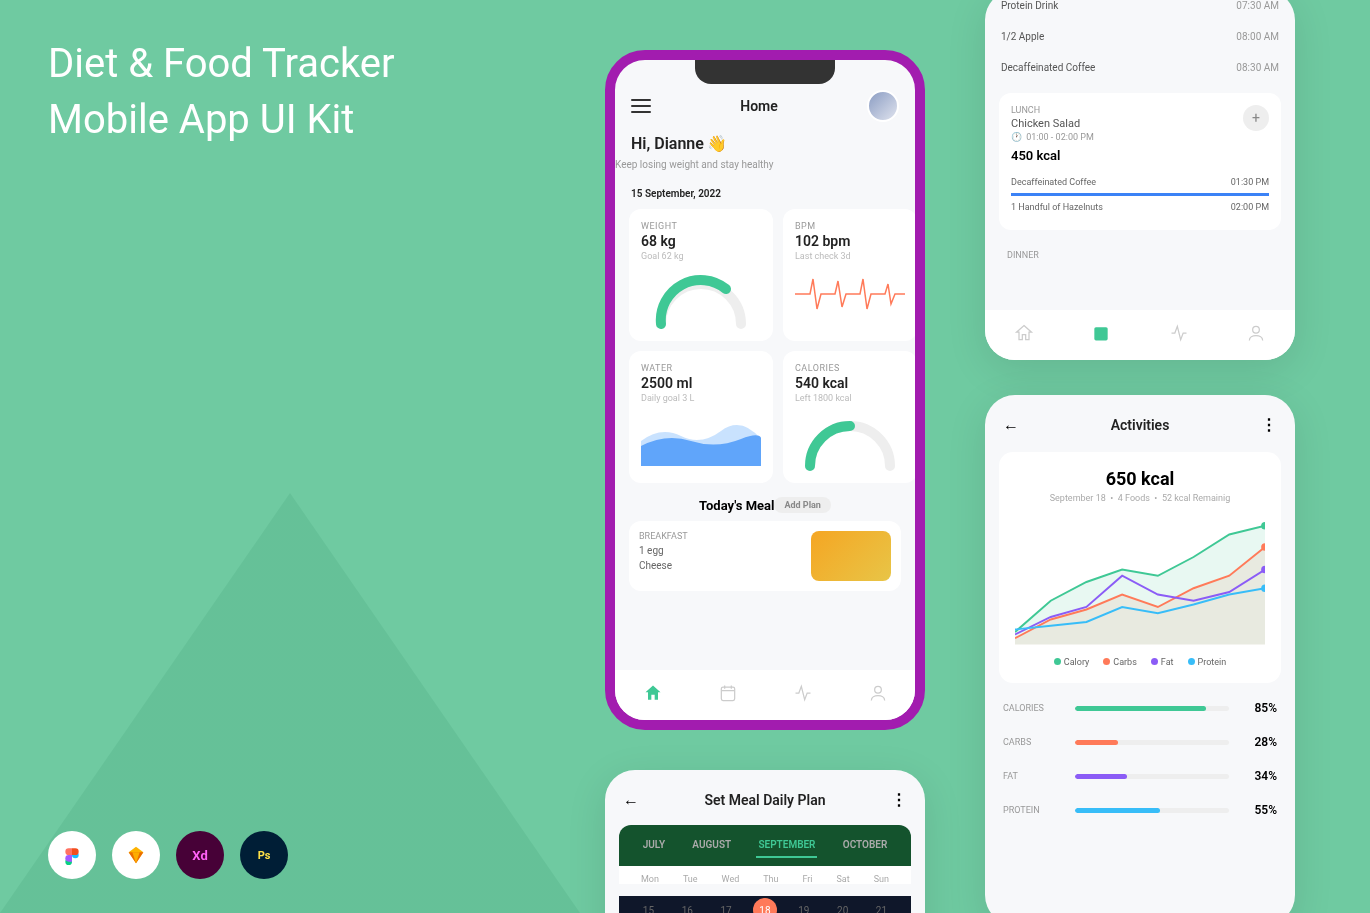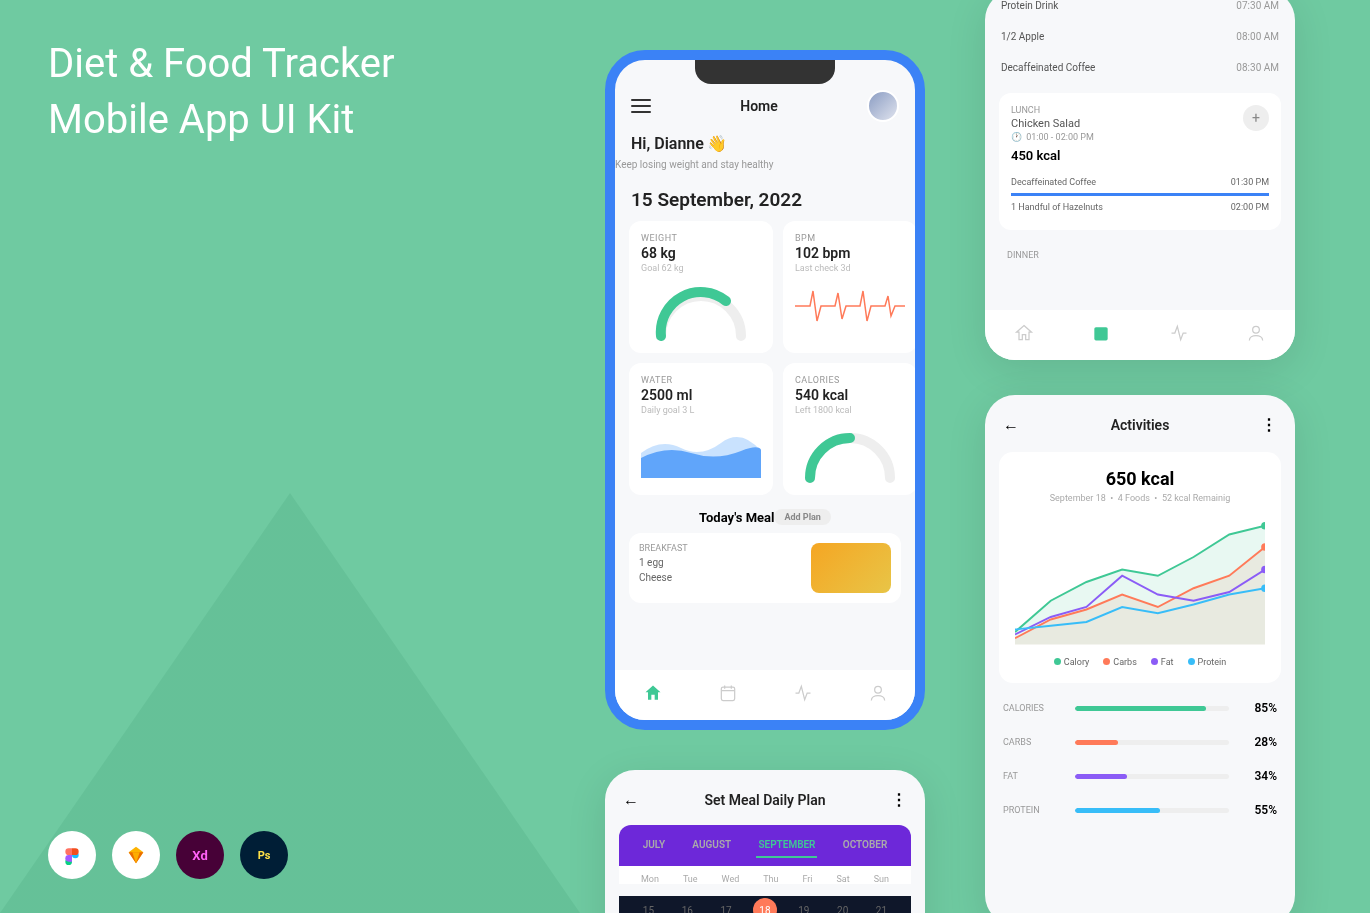--- a/index.html
+++ b/index.html
@@ -1,35 +1,35 @@
 <!DOCTYPE html>
 <html><head>
 <meta charset="utf-8">
 <style>
 * { margin: 0; padding: 0; box-sizing: border-box; font-family: -apple-system, BlinkMacSystemFont, 'Segoe UI', Roboto, sans-serif; }
 body { width: 1370px; height: 913px; background: #6FCAA1; position: relative; overflow: hidden; }
 .bg-triangle { position: absolute; bottom: 0; left: 0; width: 580px; height: 420px; background: linear-gradient(135deg, #5FBB92 0%, #5FBB92 100%); clip-path: polygon(0 100%, 100% 100%, 50% 0); opacity: 0.6; }
 .title { position: absolute; top: 36px; left: 48px; color: white; font-size: 40px; font-weight: 400; line-height: 1.4; }
 .tool-icons { position: absolute; bottom: 34px; left: 48px; display: flex; gap: 16px; }
 .tool-icon { width: 48px; height: 48px; border-radius: 50%; background: white; display: flex; align-items: center; justify-content: center; font-size: 18px; font-weight: bold; }
-.phone { position: absolute; width: 320px; height: 680px; background: #F7F8FA; border-radius: 40px; border: 10px solid #3b82f6; overflow: hidden; }
+.phone { position: absolute; width: 320px; height: 680px; background: #F7F8FA; border-radius: 40px; border: 10px solid #a21caf; overflow: hidden; }
 .phone-1 { top: 50px; left: 605px; }
 .notch { position: absolute; top: 0; left: 50%; transform: translateX(-50%); width: 140px; height: 24px; background: #333; border-radius: 0 0 16px 16px; }
 .screen { position: absolute; background: #F7F8FA; border-radius: 30px; overflow: hidden; box-shadow: 0 10px 40px rgba(0,0,0,0.1); }
 .screen-2 { top: -10px; left: 985px; width: 310px; height: 370px; }
 .screen-3 { top: 395px; left: 985px; width: 310px; height: 530px; }
 .screen-4 { top: 770px; left: 605px; width: 320px; height: 200px; }
 .header { display: flex; align-items: center; justify-content: space-between; padding: 30px 16px 8px; }
 .menu-icon { width: 20px; display: flex; flex-direction: column; gap: 4px; }
 .menu-icon span { height: 2px; background: #333; border-radius: 1px; }
 .page-title { font-size: 14px; font-weight: 600; color: #222; }
 .avatar { width: 32px; height: 32px; border-radius: 50%; background: linear-gradient(135deg, #8B9DC3, #DFE3EE); border: 2px solid #fff; }
 .greeting { padding: 4px 16px; font-size: 16px; font-weight: 600; color: #222; }
 .sub { padding: 2px 0; font-size: 10px; color: #999; }
-.date { padding: 16px 16px 10px; font-size: 19px; font-weight: 600; color: #222; }
+.date { padding: 16px 16px 10px; font-size: 10px; font-weight: 600; color: #222; }
 .grid { display: grid; grid-template-columns: 1fr 1fr; gap: 10px; padding: 0 14px; }
 .card { background: white; border-radius: 12px; padding: 12px; }
 .card-label { font-size: 9px; color: #999; text-transform: uppercase; letter-spacing: 0.5px; }
 .card-value { font-size: 14px; font-weight: 600; color: #222; margin-top: 2px; }
 .card-sub { font-size: 9px; color: #bbb; margin-top: 2px; }
 .arc { margin-top: 8px; height: 60px; display: flex; justify-content: center; }
 .wave { margin-top: 8px; height: 50px; }
 .section-title { padding: 14px 16px 8px; font-size: 13px; font-weight: 700; display: flex; justify-content: center; align-items: center; }
 .pill { background: #eee; border-radius: 10px; padding: 3px 10px; font-size: 9px; color: #888; }
 .meal-card { background: white; margin: 0 14px; border-radius: 12px; padding: 10px; display: flex; justify-content: space-between; }
@@ -60,21 +60,21 @@
 .chart-area { height: 130px; margin-top: 14px; position: relative; }
 .legend { display: flex; justify-content: center; gap: 14px; margin-top: 10px; font-size: 9px; color: #666;}
 .legend-dot { display: inline-block; width: 7px; height: 7px; border-radius: 50%; margin-right: 3px; }
 .prog-row { display: flex; align-items: center; justify-content: space-between; padding: 10px 18px; }
 .prog-label { font-size: 9px; color: #999; text-transform: uppercase; width: 60px; }
 .prog-bar { flex: 1; height: 5px; background: #eee; border-radius: 3px; margin: 0 12px; overflow: hidden; }
 .prog-fill { height: 100%; border-radius: 3px; }
 .prog-pct { font-size: 12px; font-weight: 600; width: 36px; text-align: right;}
 
 .plan-header { display: flex; align-items: center; justify-content: space-between; padding: 20px 18px 10px; }
-.months { display: flex; justify-content: space-around; padding: 8px 10px; margin:6px 14px 0; background:#6d28d9; border-radius:12px 12px 0 0; }
+.months { display: flex; justify-content: space-around; padding: 8px 10px; margin:6px 14px 0; background:#14532d; border-radius:12px 12px 0 0; }
 .month { font-size: 10px; color: #aaa; padding: 6px 2px; font-weight:600; text-transform:uppercase;}
 .month.active { color: #3FC895; border-bottom: 2px solid #3FC895; }
 .days { display: flex; justify-content: space-around; padding: 8px 10px 0; margin:0 14px; background:white; font-size: 9px; color: #aaa; }
 .dates { display: flex; justify-content: space-around; padding: 2px 10px 0; margin:12px 14px; background:#0f172a; font-size: 10px; color: #666; }
 .date-cell { width: 24px; height: 24px; display: flex; align-items: center; justify-content: center; border-radius: 50%; }
 .date-cell.active { background: #FF7A59; color: white; }
 </style>
 </head>
 <body>
 

